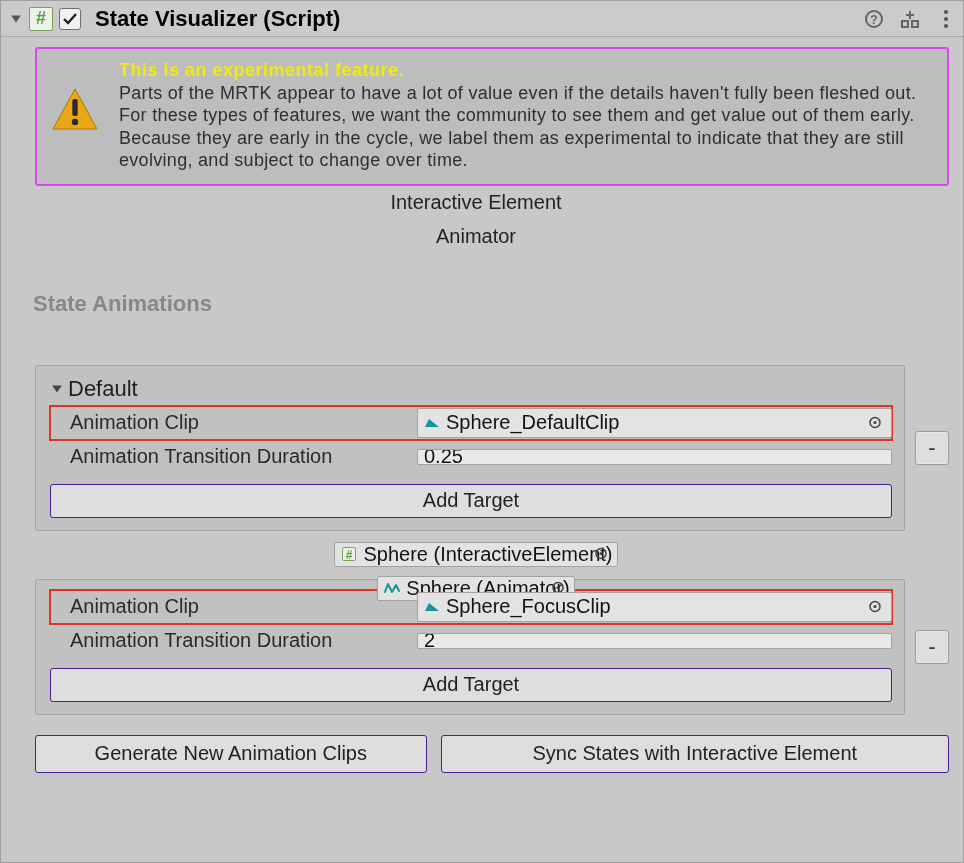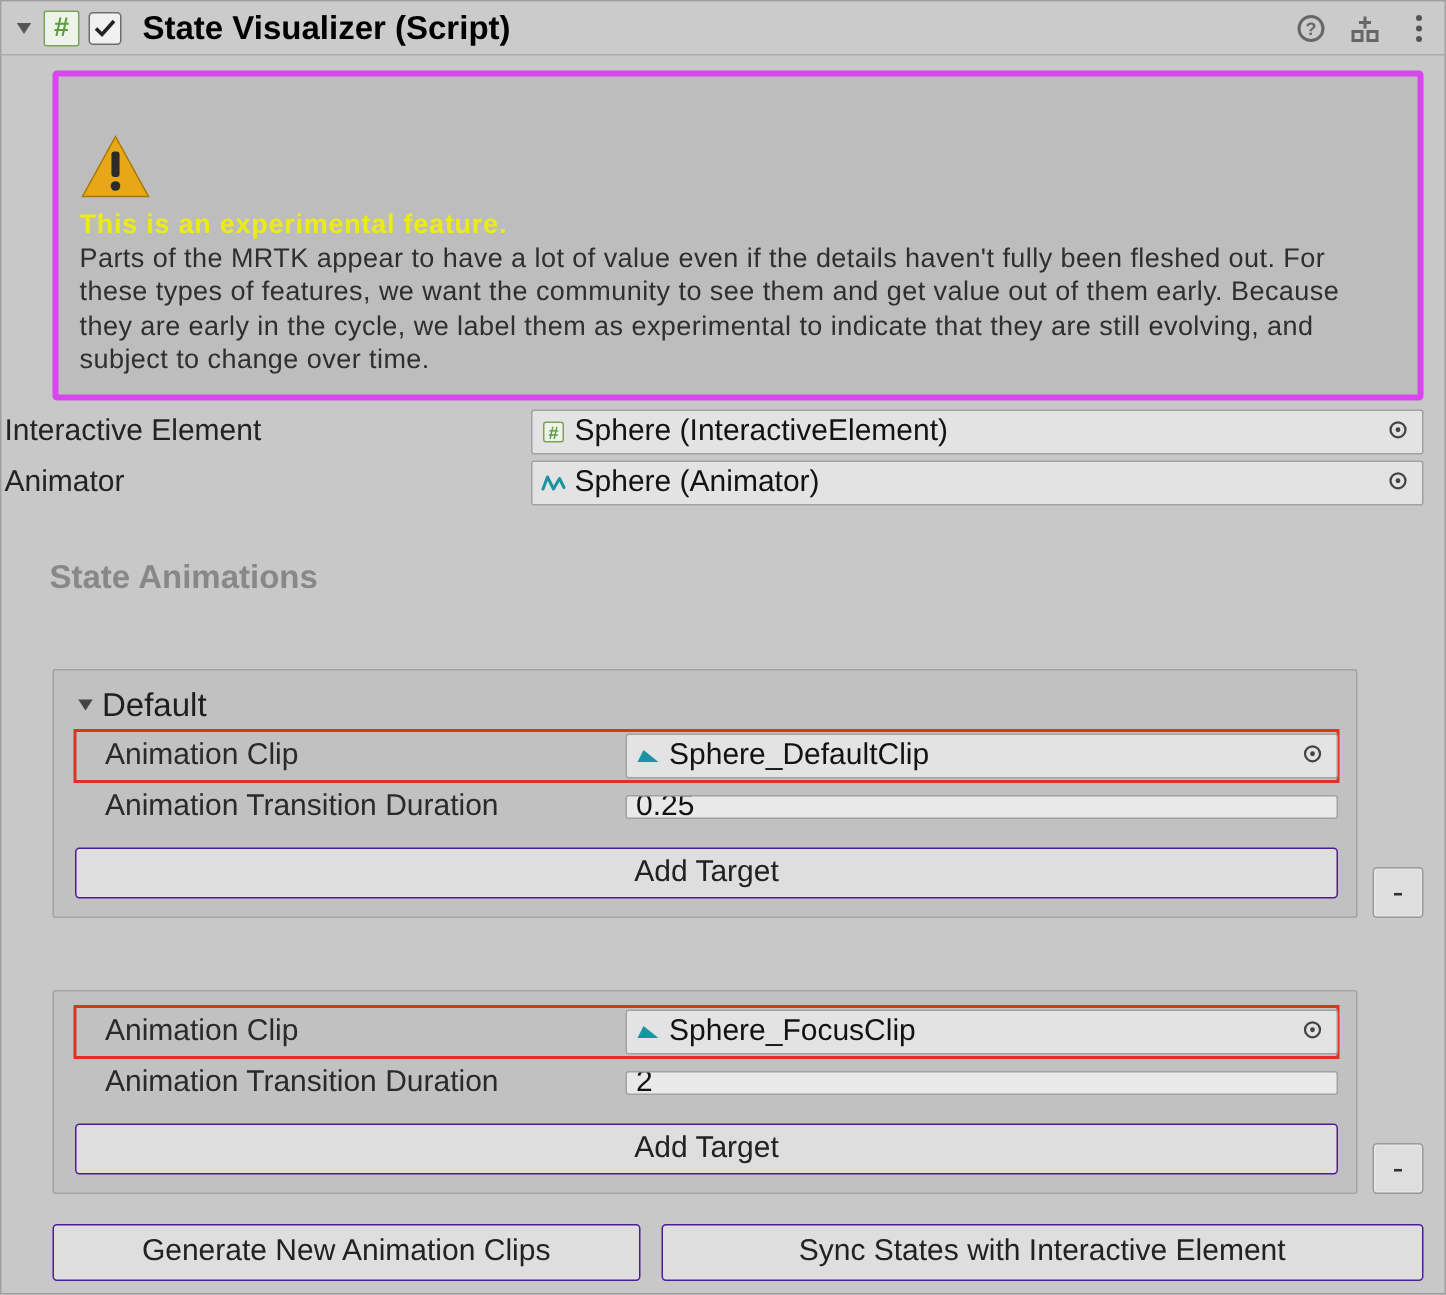--- a/index.html
+++ b/index.html
@@ -67,38 +67,38 @@
     display: flex;
     align-items: center;
     gap: 14px;
     color:#555;
   }
   .header-icons .hicon { width:22px; height:22px; display:flex; align-items:center; justify-content:center; }
   
   .body-area { padding: 10px 14px 14px 34px; }
   
   .infobox {
-    border: 4px solid #d946ef;
+    border: 2px solid #d946ef;
     border-radius: 3px;
     background: #bdbdbd;
     padding: 10px 14px 12px 14px;
     display: flex;
-    gap: 0;
+    gap: 20px;
     align-items: flex-start;
-    flex-direction: column;
   }
   .warn-triangle { width:48px; margin-top:28px; flex:0 0 auto; }
   .info-text { flex:1; font-size:18px; line-height:1.25; color:#2f2f2f; letter-spacing:0.3px; }
   .info-text .warn-title { color:#ecec13; font-weight:700; letter-spacing:0.5px; }
   
   .prop-row {
     display: flex;
     align-items: center;
     height: 32px;
     margin-top: 2px;
+    flex-direction: column;
   }
   .prop-row.top-indent { padding-left:0; margin-left:-32px; }
   .prop-label {
     flex: 0 0 351px;
     font-size: 20px;
     color:#232323;
   }
   .obj-field {
     flex: 1;
     height: 30px;
@@ -121,21 +121,21 @@
     position:absolute; right:4px; top:50%; transform:translateY(-50%);
   }
   
   .section-title {
     font-size: 22px;
     font-weight: 700;
     color: #888888;
     margin: 34px 0 10px -2px;
   }
   
-  .state-wrap { display:flex; gap:10px; margin-bottom:20px; align-items:flex-end;margin-top:48px; }
+  .state-wrap { display:flex; gap:10px; margin-bottom:20px; align-items:center;margin-top:48px; }
   .state-box {
     flex:1;
     border: 1px solid #a3a3a3;
     border-radius: 2px;
     background: #c1c1c1;
     padding: 10px 12px 12px 14px;
   }
   .remove-btn {
     width:34px;height:34px;
     border:1px solid #9a9a9a;

